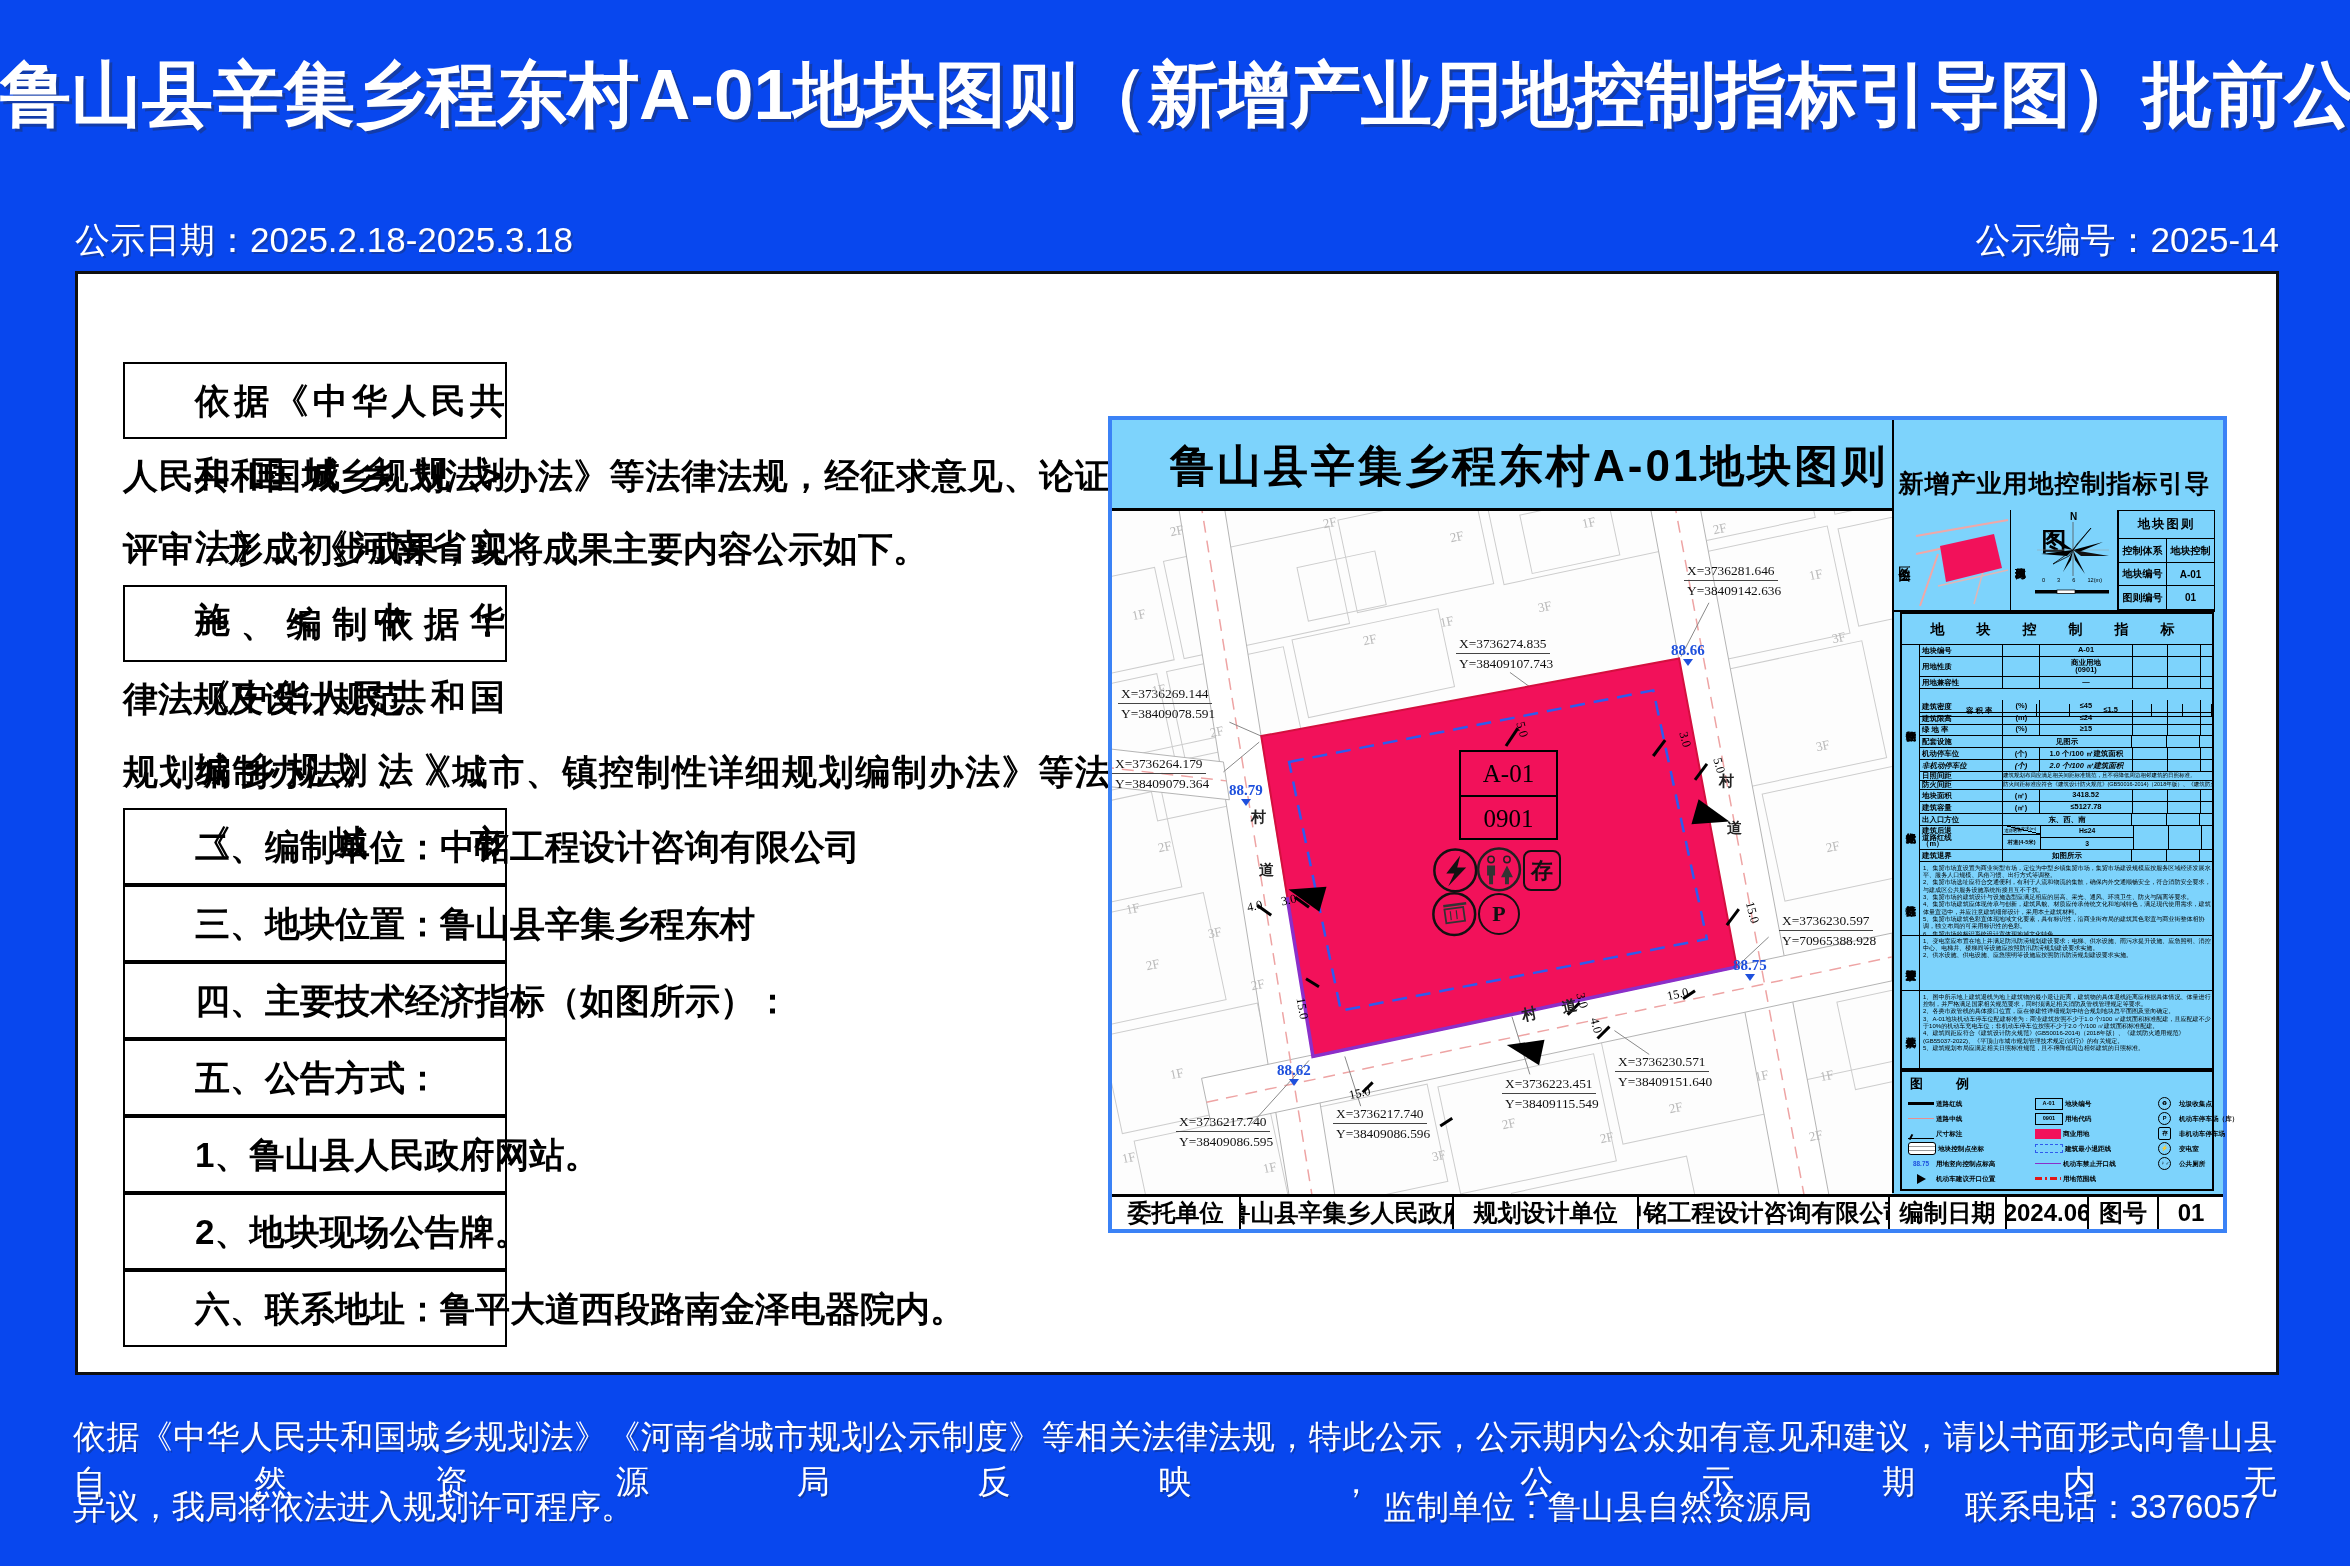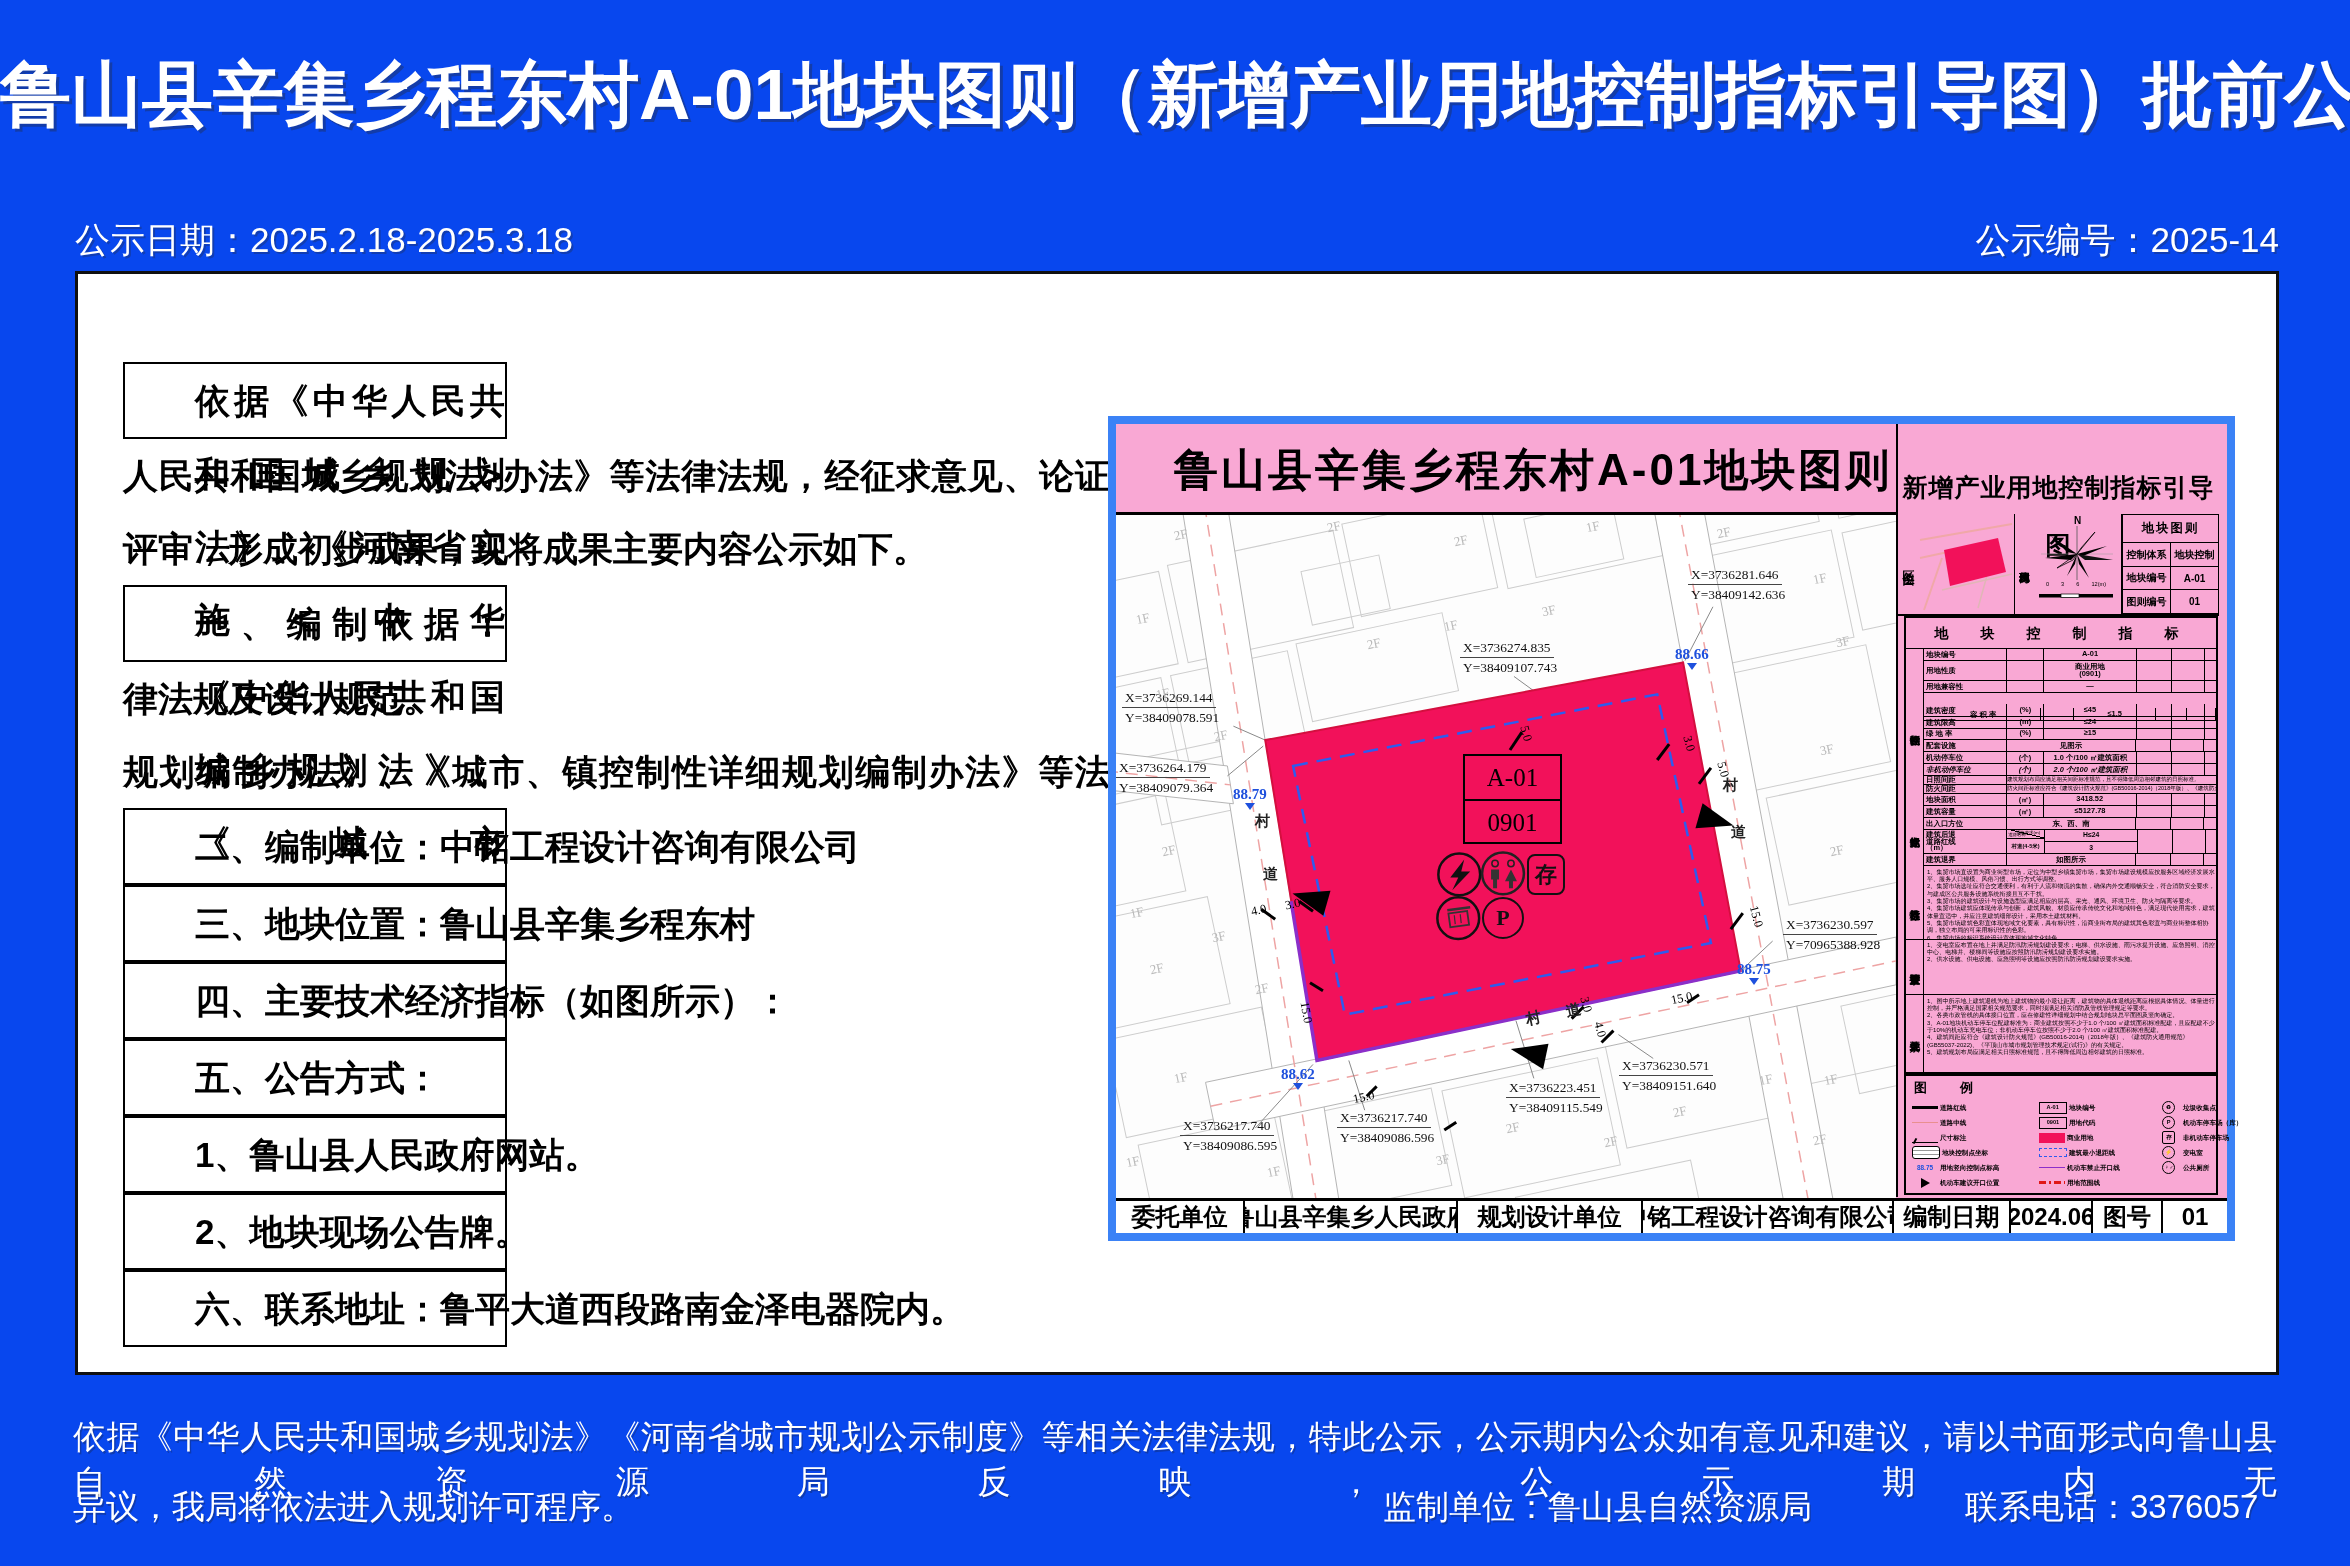--- a/index.html
+++ b/index.html
@@ -12,21 +12,21 @@
   .date-row{left:75px;width:2204px;top:217px;display:flex;justify-content:space-between;
       color:#fff;font-size:35px;font-weight:500;text-shadow:2px 2px 0 rgba(40,40,40,.3);}
   
   .panel{left:75px;top:271px;width:2198px;height:1098px;background:#fff;border:3px solid #101010;}
   
   .ltext{left:45px;top:88px;width:987px;font-size:35px;font-weight:700;color:#000;}
   .ltext .ln{height:73px;line-height:73px;white-space:nowrap;}
   .ltext .ind{padding-left:70px;}
   .ltext .fill{white-space:normal;text-align:justify;text-align-last:justify;}
   
-  .sheet{left:1030px;top:142px;width:1111px;height:809px;border:8px solid #3b82f6;background:#f9a8d4;}
+  .sheet{left:1030px;top:142px;width:1111px;height:809px;border:4px solid #3b82f6;background:#7dd3fc;}
   .sheet-title{left:58px;top:0;height:88px;line-height:92px;font-size:44px;font-weight:800;letter-spacing:3px;}
   .band-border{left:0;top:88px;width:782px;height:0;border-top:3px solid #000;}
   .side-title{left:782px;top:34px;width:321px;height:54px;line-height:58px;text-align:center;
       font-size:25px;font-weight:800;letter-spacing:1px;}
   .sidewall{left:780px;top:0;width:0;height:773px;border-left:2px solid #000;}
   
   .info-row{left:782px;top:90px;width:321px;height:100px;border-bottom:2px solid #000;display:flex;}
   .vlabel{writing-mode:vertical-lr;text-orientation:upright;font-weight:700;display:flex;align-items:center;justify-content:center;}
   .locbox,.windbox{border-right:1.5px solid #000;display:flex;}
   .locbox{width:116px;} .windbox{width:106px;} .infotbl{flex:1;}

